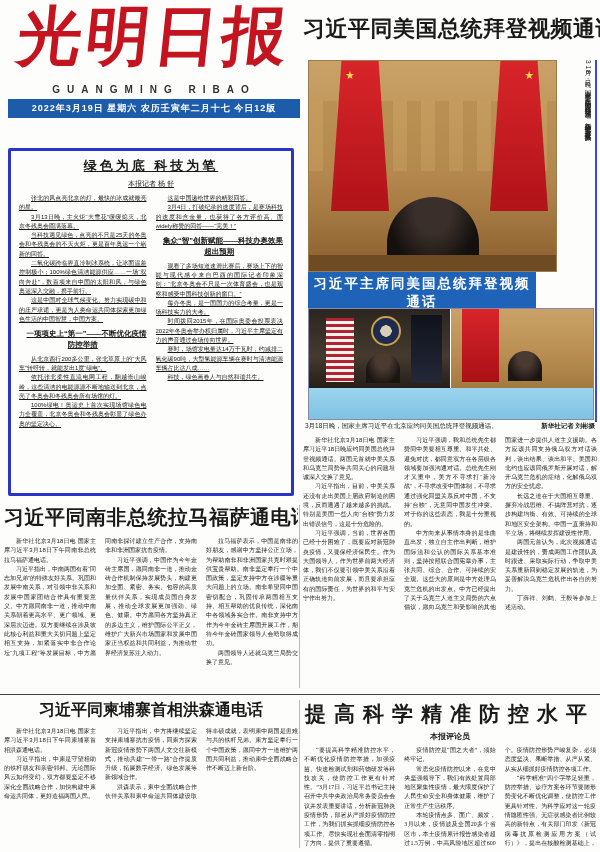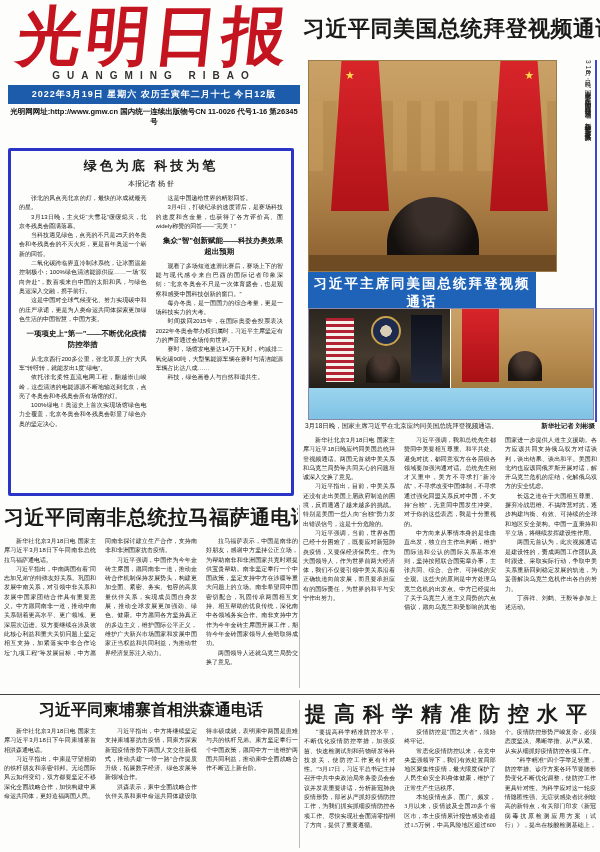--- a/index.html
+++ b/index.html
@@ -2,21 +2,21 @@
 <html><head>
 <meta charset="utf-8">
 <style>
   html,body{margin:0;padding:0;background:#e8e8e4;}
   .page{position:relative;width:600px;height:852px;margin:0 auto;background:#fdfdfb;
         font-family:"Liberation Sans","DejaVu Sans",sans-serif;color:#1a1a1a;overflow:hidden;}
   
   .masthead{position:absolute;left:8px;top:4px;width:292px;height:142px;text-align:center;}
   .brand{font-family:"DejaVu Serif","Liberation Serif",serif;font-weight:bold;color:#c41420;
          font-size:64px;line-height:1.0;letter-spacing:4px;transform:skewX(-6deg);white-space:nowrap;}
-  .latin{margin-top:2px;font-size:10px;letter-spacing:7px;color:#333;font-weight:bold;}
+  .latin{margin-top:16px;font-size:10px;letter-spacing:7px;color:#333;font-weight:bold;}
   .datebar{margin-top:4px;background:#1d5cab;color:#fff;font-size:9px;font-weight:bold;
            padding:3px 0;letter-spacing:1px;}
   .infoline{margin-top:3px;font-size:7.5px;font-weight:bold;color:#111;letter-spacing:0;}
   
   .tr-headline{position:absolute;left:303px;top:14px;width:294px;text-align:center;
                font-size:22px;font-weight:bold;letter-spacing:0.5px;white-space:nowrap;}
   .photo1{position:absolute;left:308px;top:60px;width:247px;height:210px;
           background:linear-gradient(180deg,#caa267 0%,#b98d52 45%,#a77b43 70%,#8a5f2f 100%);
           overflow:hidden;border:1px solid #9c7c4a;}
   .photo1 .flagL,.photo1 .flagR{position:absolute;top:0;width:58px;height:150px;
@@ -57,21 +57,21 @@
           background:linear-gradient(180deg,#9bd4ee,#7fc2e4);}
   .photo2-caption{position:absolute;left:305px;top:422px;width:290px;display:flex;
           justify-content:space-between;font-size:6.5px;color:#222;}
   .photo2-caption .credit{font-weight:bold;}
   
   .cols3{column-count:3;column-gap:9px;font-size:6px;line-height:1.55;text-align:justify;overflow:hidden;}
   .para{margin:0;text-indent:2em;}
   .article-biden{position:absolute;left:303px;top:436px;width:294px;height:252px;}
   
   .leftbox{position:absolute;left:8px;top:148px;width:286px;height:348px;
-           border:3px solid #2a35c8;border-radius:2px;padding:4px 8px;box-sizing:border-box;overflow:hidden;}
+           border:3px solid #2a35c8;border-radius:2px;padding:4px 8px;box-sizing:border-box;overflow:hidden;text-decoration:underline;}
   .kicker{text-align:center;font-size:13px;font-weight:bold;letter-spacing:3px;margin-top:2px;}
   .box-headline{text-align:center;font-size:23px;font-weight:bold;letter-spacing:1px;margin-top:2px;white-space:nowrap;}
   .byline{text-align:center;font-size:7px;margin:4px 0 5px;color:#222;}
   .box-cols{display:flex;gap:9px;height:258px;overflow:hidden;}
   .box-col{flex:1;font-size:6px;line-height:1.55;text-align:justify;overflow:hidden;}
   .subhead{font-weight:bold;font-size:7.5px;text-align:center;margin:4px 0;text-indent:1em;line-height:1.5;}
   
   .sec-headline{text-align:center;font-weight:bold;white-space:nowrap;}
   .sec-sa{position:absolute;left:4px;top:504px;width:294px;height:186px;overflow:hidden;}
   .sec-sa .sec-headline{font-size:20px;letter-spacing:0.5px;}
@@ -91,21 +91,20 @@
 </style>
 </head>
 <body>
 
 <div class="page">
 
   <div class="masthead">
     <div class="brand">光明日报</div>
     <div class="latin">GUANGMING RIBAO</div>
     <div class="datebar">2022年3月19日  星期六  农历壬寅年二月十七  今日12版</div>
-    <div class="infoline">光明网网址:http://www.gmw.cn  国内统一连续出版物号CN 11-0026  代号1-16  第26345号</div>
   </div>
 
   <div class="tr-headline">习近平同美国总统拜登视频通话</div>
 
   <div class="photo1">
     <div class="carving"></div>
     <div class="flagL"></div>
     <div class="flagR"></div>
     <span class="star" style="left:36px;top:8px;">★</span>
     <span class="star" style="right:22px;top:8px;">★</span>
@@ -207,20 +206,21 @@
     <div class="cols3">
         <p class="para">新华社北京3月18日电 国家主席习近平3月18日下午同柬埔寨首相洪森通电话。</p>
         <p class="para">习近平指出，中柬是守望相助的铁杆朋友和亲密邻邦。无论国际风云如何变幻，双方都要坚定不移深化全面战略合作，加快构建中柬命运共同体，更好造福两国人民。</p>
         <p class="para">习近平指出，中方将继续坚定支持柬埔寨抗击疫情，同柬方探索新冠疫情形势下两国人文交往新模式，推动共建“一带一路”合作提质升级，拓展数字经济、绿色发展等新领域合作。</p>
         <p class="para">洪森表示，柬中全面战略合作伙伴关系和柬中命运共同体建设取得丰硕成就，表明柬中两国是患难与共的铁杆兄弟。柬方坚定奉行一个中国政策，愿同中方一道维护两国共同利益，推动柬中全面战略合作不断迈上新台阶。</p>
       </div>
   </div>
 
   <div class="sec-ed">
     <div class="sec-headline">提高科学精准防控水平</div>
+    <div class="ed-byline">本报评论员</div>
     <div class="cols3">
         <p class="para">“要提高科学精准防控水平，不断优化疫情防控举措，加强疫苗、快速检测试剂和药物研发等科技攻关，使防控工作更有针对性。”3月17日，习近平总书记主持召开中共中央政治局常务委员会会议并发表重要讲话，分析新冠肺炎疫情形势，部署从严抓好疫情防控工作，为我们抓实抓细疫情防控各项工作、尽快实现社会面清零指明了方向，提供了重要遵循。</p>
         <p class="para">疫情防控是“国之大者”，须始终牢记。</p>
         <p class="para">常态化疫情防控以来，在党中央坚强领导下，我们有效处置局部地区聚集性疫情，最大限度保护了人民生命安全和身体健康，维护了正常生产生活秩序。</p>
         <p class="para">本轮疫情点多、面广、频发，3月以来，疫情波及全国20多个省区市，本土疫情累计报告感染者超过1.5万例，中高风险地区超过600个。疫情防控形势严峻复杂，必须态度坚决、果断举措、从严从紧、从实从细抓好疫情防控各项工作。</p>
         <p class="para">“科学精准”四个字举足轻重，防控举措、诊疗方案各环节要随形势变化不断优化调整，使防控工作更具针对性。为科学应对这一轮疫情隐匿性强、无症状感染者比例较高的新特点，有关部门印发《新冠病毒抗原检测应用方案（试行）》，提出在核酸检测基础上，增加抗原检测作为补充；公布《新型冠状病毒肺炎诊疗方案（试行第九版）》，调整优化病例发现和报告程序，对病例实施分类收治……一系列更科学、精准的防控措施接续出台，必将对遏制疫情扩散势头起到积极作用。</p>
       </div>
   </div>
 
 </div>

